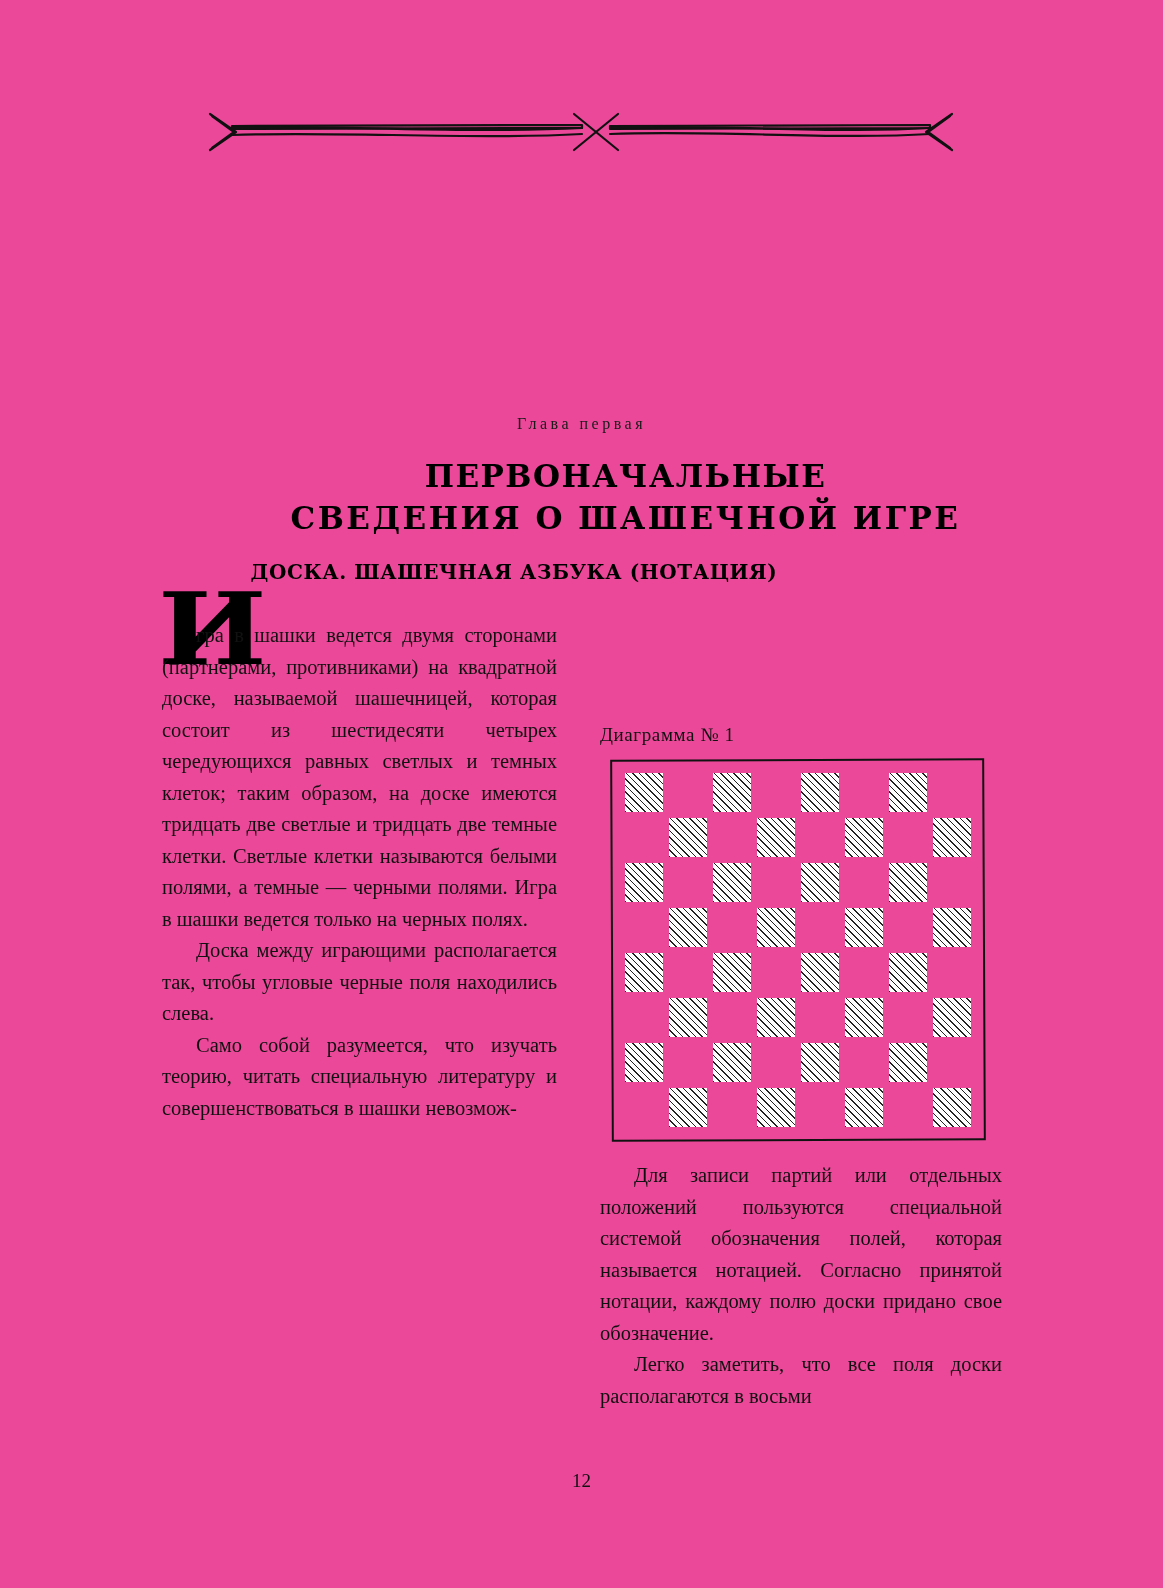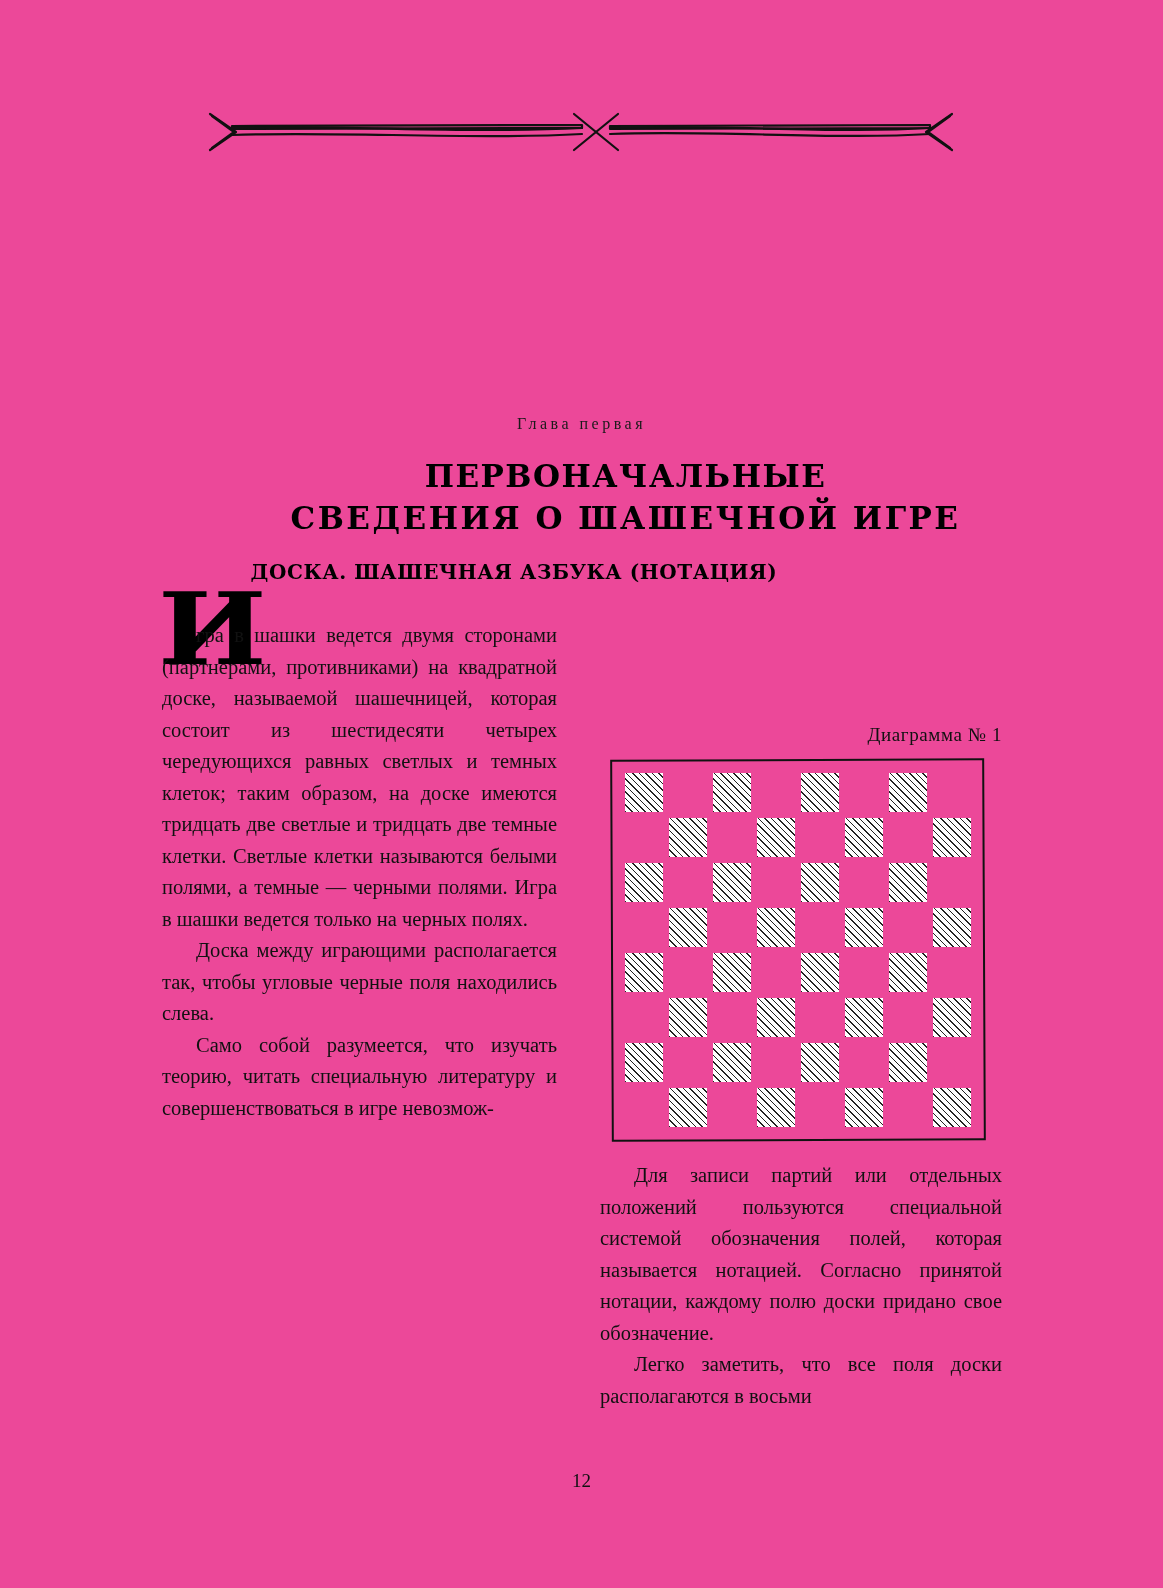--- a/index.html
+++ b/index.html
@@ -110,21 +110,21 @@
   .first-par {
     text-indent: 72px;
   }
 
   
   .diagram-caption {
     position: absolute;
     left: 600px;
     top: 724px;
     width: 402px;
-    text-align: right;
+    text-align: left;
     font-size: 19px;
     letter-spacing: 0.6px;
   }
 
   
   .board-wrap {
     position: absolute;
     left: 611px;
     top: 759px;
     width: 374px;
@@ -203,21 +203,21 @@
     <div class="line2">СВЕДЕНИЯ  О  ШАШЕЧНОЙ  ИГРЕ</div>
   </div>
 
   <div class="section-title">ДОСКА. ШАШЕЧНАЯ АЗБУКА  (НОТАЦИЯ)</div>
 
   <div class="dropcap">И</div>
 
   <div class="col left">
     <p class="first-par">гра в шашки ведется двумя сторонами (партнерами, противниками) на квадратной доске, называемой шашечницей, которая состоит из шестидесяти четырех чередующихся равных светлых и темных клеток; таким образом, на доске имеются тридцать две светлые  и тридцать две темные клетки. Светлые клетки называются белыми полями,  а  темные — черными полями. Игра в шашки ведется только на черных полях.</p>
     <p>Доска между играющими располагается так, чтобы угловые черные поля находились слева.</p>
-    <p>Само собой разумеется, что изучать теорию, читать специальную литературу и совершенствоваться в игре невозмож-</p>
+    <p>Само собой разумеется, что изучать теорию, читать специальную литературу и совершенствоваться в шашки невозмож-</p>
   </div>
 
 
   <div class="diagram-caption">Диаграмма № 1</div>
 
   <div class="board-wrap">
     <div class="board-frame"></div>
     <div class="board" id="board">
         <div class="cell dark"></div>
         <div class="cell"></div>

